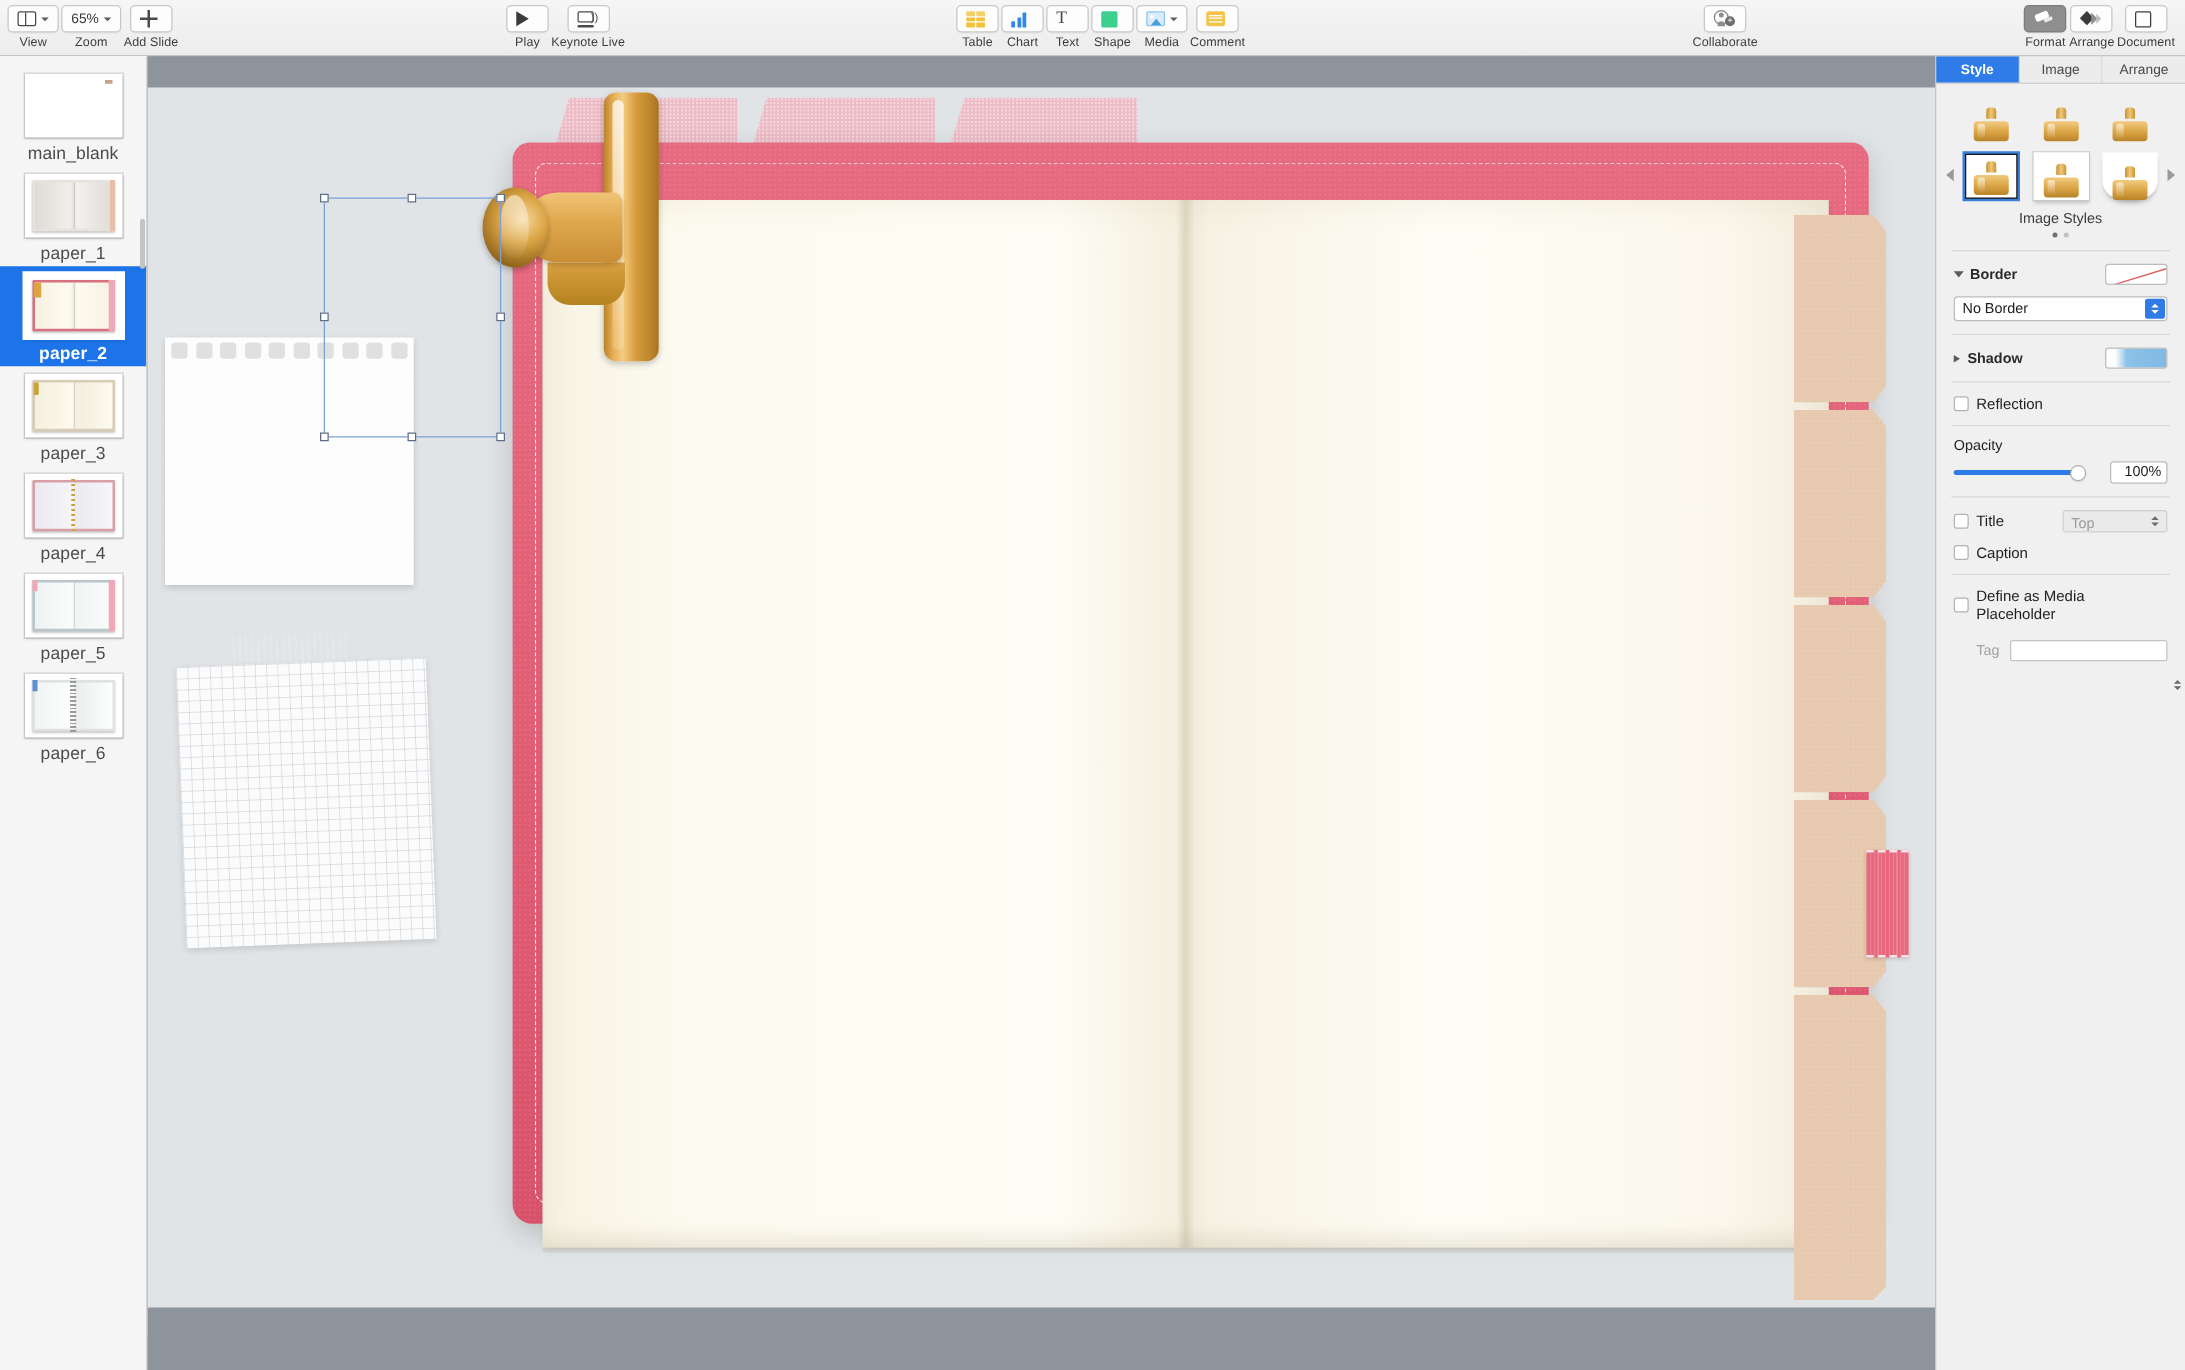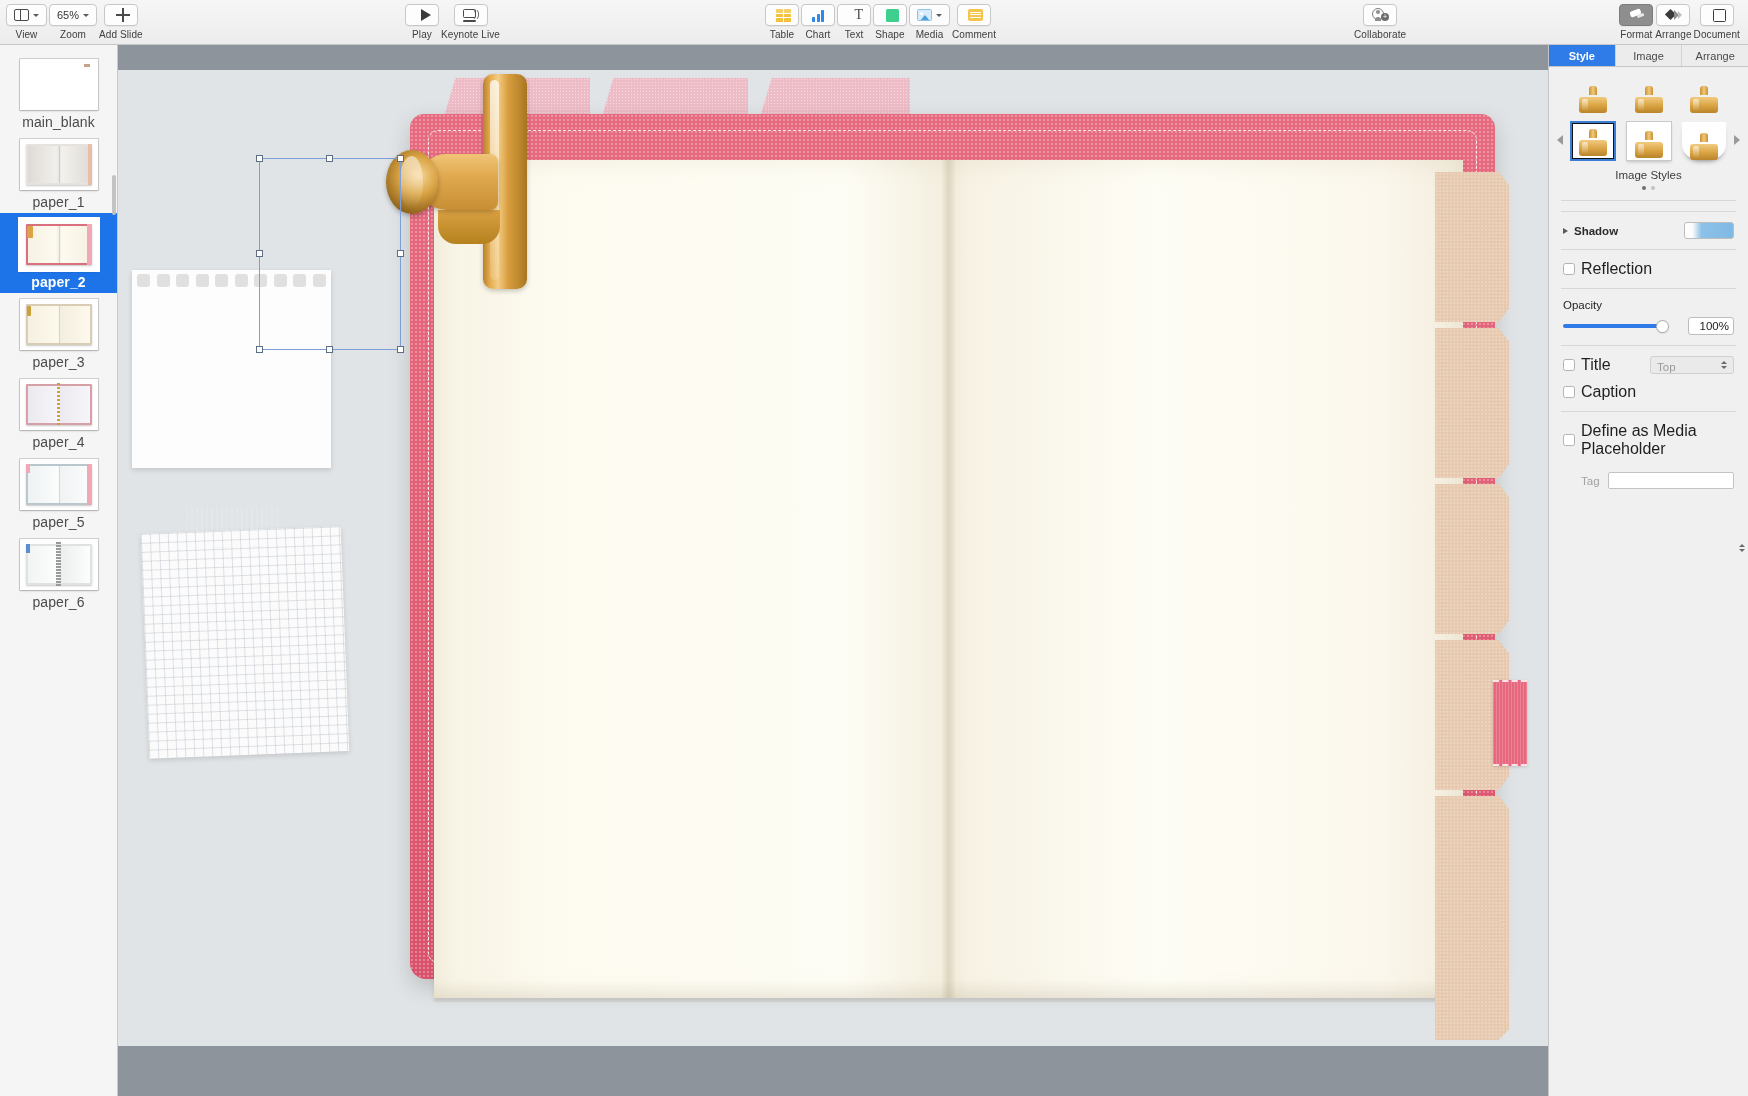--- a/index.html
+++ b/index.html
@@ -18,21 +18,21 @@
     border-bottom:1px solid #c6c6c6;
   }
   .tb-group{ position:absolute; top:0; height:45px; display:flex; align-items:flex-start; gap:2px; }
   .tb-item{
     display:flex; flex-direction:column; align-items:center; justify-content:flex-start;
     padding-top:4px; min-width:34px; cursor:default;
   }
   .tb-btn{
     height:22px; min-width:34px; padding:0 7px;
     background:#fdfdfd; border:1px solid #c8c8c8; border-radius:4px;
-    display:flex; align-items:center; justify-content:flex-end; gap:3px;
+    display:flex; align-items:center; justify-content:space-between; gap:3px;
     box-shadow:0 1px 0 rgba(0,0,0,.04);
   }
   .tb-lbl{ font-size:10px; color:#3d3d3d; margin-top:2.5px; letter-spacing:.1px; white-space:nowrap; }
   .chev{ width:0;height:0;border-left:3.2px solid transparent;border-right:3.2px solid transparent;border-top:3.8px solid #5a5a5a; margin-left:1px; }
 
   
   .ic-view{ width:15px;height:12px;border:1.6px solid #4a4a4a;border-radius:2px;position:relative; }
   .ic-view:before{content:"";position:absolute;left:0;top:0;bottom:0;width:4.5px;border-right:1.6px solid #4a4a4a;}
   .ic-plus{ width:14px;height:14px;position:relative; }
   .ic-plus:before,.ic-plus:after{content:"";position:absolute;background:#4a4a4a;}
@@ -276,21 +276,21 @@
     display:flex; align-items:center; padding:0 6px; font-size:11.5px; color:#1c1c1c; position:relative; }
   .stepper{ position:absolute; right:1px; top:1px; bottom:1px; width:16px; background:#2f7ce8; border-radius:2px;
     display:flex; flex-direction:column; align-items:center; justify-content:center; gap:2px; }
   .stepper i{ width:0;height:0;border-left:3.2px solid transparent;border-right:3.2px solid transparent; }
   .stepper i.up{ border-bottom:3.6px solid #fff; }
   .stepper i.dn{ border-top:3.6px solid #fff; }
   .stepper.grey{ background:transparent; }
   .stepper.grey i.up{ border-bottom-color:#6b6b6b; }
   .stepper.grey i.dn{ border-top-color:#6b6b6b; }
   .cb{ width:12px; height:12px; border:1px solid #b3b3b3; border-radius:2.5px; background:#fff; margin-right:6px; flex:0 0 12px; }
-  .cb-lbl{ font-size:16px; color:#1f1f1f; }
+  .cb-lbl{ font-size:12px; color:#1f1f1f; }
   .field-lbl{ font-size:11.5px; color:#1f1f1f; margin-bottom:6px; }
   .slider-row{ display:flex; align-items:center; gap:21px; }
   .slider{ position:relative; flex:1; height:14px; display:flex; align-items:center; }
   .slider .track{ width:100%; height:3.2px; background:#2f7ce8; border-radius:2px; }
   .slider .knob{ position:absolute; right:-1px; width:11px; height:11px; border-radius:50%; background:#fff; box-shadow:0 0 0 1px #b0b0b0,0 1px 2px rgba(0,0,0,.25); }
   .numfield{ width:46px; height:18px; background:#fff; border:1px solid #bcbcbc; border-radius:3px;
     font-size:11.5px; color:#1c1c1c; display:flex; align-items:center; justify-content:flex-end; padding-right:4px; }
   .num-stepper{ width:11px; display:flex; flex-direction:column; gap:2px; align-items:center; }
   .select.dis{ background:#eaeaea; color:#9a9a9a; border-color:#cfcfcf; }
   .tag-row{ display:flex; align-items:center; gap:8px; padding-left:18px; margin-top:8px; }
@@ -658,20 +658,34 @@
           </div>
           <div class="styles-label">Image Styles</div>
           <div class="dots">
               <i class="on"></i>
               <i></i>
             </div>
         </div>
 
         <div class="divider"></div>
 
+        <div class="sec">
+          <div class="row">
+            <span class="disc open"></span>
+            <span class="sec-title">Border</span>
+            <span class="swatch noborder"></span>
+          </div>
+          <div class="select">
+            <span>No Border</span>
+            <span class="stepper">
+                <i class="up"></i>
+                <i class="dn"></i>
+              </span>
+          </div>
+        </div>
 
         <div class="divider"></div>
 
         <div class="sec">
           <div class="row">
             <span class="disc"></span>
             <span class="sec-title">Shadow</span>
             <span class="swatch shadow"></span>
           </div>
         </div>

